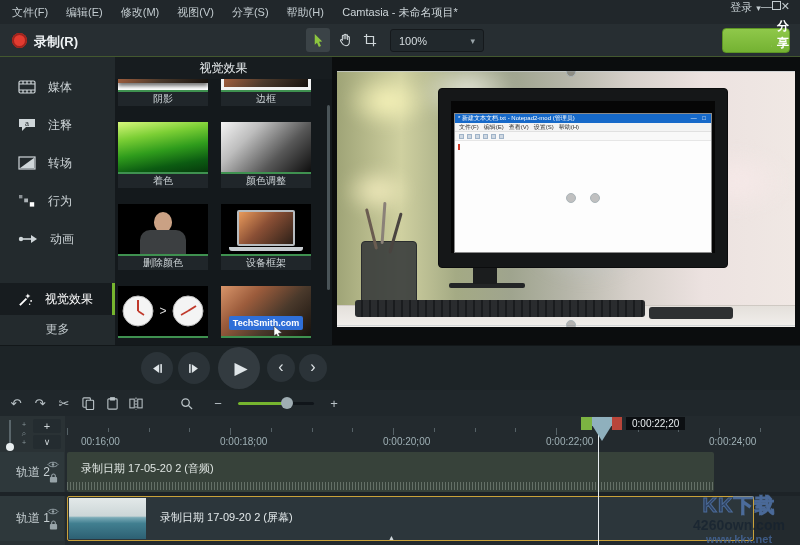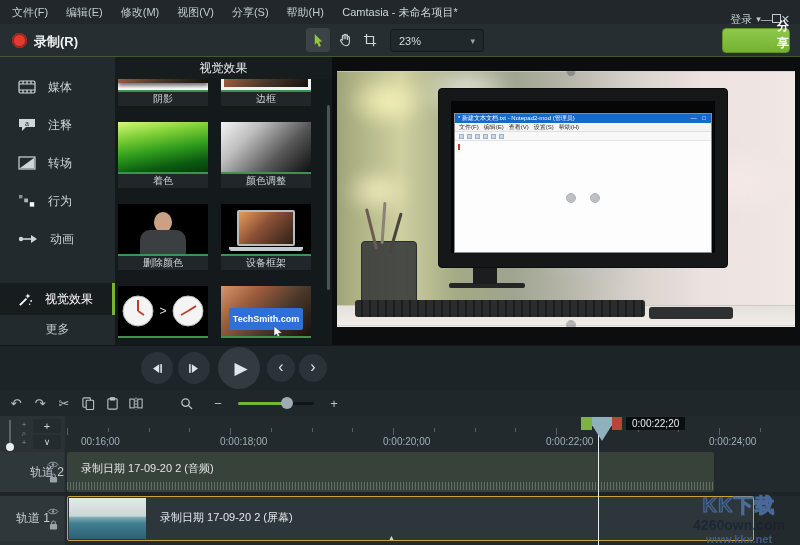--- a/index.html
+++ b/index.html
@@ -6,21 +6,21 @@
   html,body { background:#0b0d0e; }
   body { font-family:"Liberation Sans","DejaVu Sans",sans-serif; }
   .app { position:relative; width:800px; height:545px; background:#0c4a6e; overflow:hidden; color:#c8d0d4; }
   .abs { position:absolute; }
 
   
   .titlebar { position:absolute; left:0; top:0; width:800px; height:24px; background:#21272b; display:flex; align-items:center; font-size:11px; color:#c3ccd0; }
   .menu { display:flex; gap:18px; padding-left:12px; }
   .menu span { cursor:default; }
   .tb-title { position:absolute; left:50%; top:0; transform:translateX(-50%); line-height:24px; color:#cdd5d9; font-size:11px; white-space:nowrap; }
-  .tb-right { position:absolute; right:10px; top:7px; height:24px; display:flex; align-items:center; }
+  .tb-right { position:absolute; right:10px; top:0; height:24px; display:flex; align-items:flex-start; }
   .login { display:flex; align-items:center; gap:4px; }
   .winbtn { font-size:11px; color:#c3ccd0; }
   .maxbox { display:inline-block; width:9px; height:9px; border:1px solid #c3ccd0; }
 
   
   .toolbar { position:absolute; left:0; top:24px; width:800px; height:33px; background:#272e32; border-bottom:1px solid #43582f; }
   .rec-dot { position:absolute; left:12px; top:9px; width:15px; height:15px; border-radius:50%; background:#e23b30; box-shadow:inset 0 0 0 2px #9e241d; }
   .rec-label { position:absolute; left:34px; top:9px; font-size:13px; font-weight:bold; color:#eef2f4; }
   .toolbtn { position:absolute; top:4px; width:24px; height:24px; border-radius:3px; display:flex; align-items:center; justify-content:center; }
   .toolbtn.sel { background:#3b4347; }
@@ -44,21 +44,21 @@
   .thumb-shadow { background:#fff; }
   .thumb-shadow .inner { position:absolute; left:0; top:0; right:0; bottom:7px; background:linear-gradient(135deg,#d8956a 0%,#9c5c3c 30%,#4a392b 62%,#17120e 100%); box-shadow:0 3px 4px rgba(0,0,0,.55); }
   .thumb-border .inner { position:absolute; inset:0; background:linear-gradient(135deg,#d8956a 0%,#9c5c3c 30%,#4a392b 62%,#17120e 100%); border:3px solid #f2f2f2; }
   .thumb-tint { background:linear-gradient(170deg,#d8f77c 0%,#7ccf35 28%,#2f9c1c 55%,#0c5c12 80%,#063a0c 100%); }
   .thumb-gray { background:linear-gradient(135deg,#f4f4f4 0%,#bdbdbd 30%,#585858 65%,#0e0e0e 100%); }
   .person-head { position:absolute; left:36px; top:8px; width:18px; height:20px; border-radius:50% 50% 46% 46%; background:#caa184; }
   .person-body { position:absolute; left:22px; top:26px; width:46px; height:26px; border-radius:10px 10px 0 0; background:#3c3f41; }
   .laptop-lid { position:absolute; left:16px; top:6px; width:58px; height:36px; background:#b7bcc0; border-radius:2px; padding:2px; }
   .laptop-scr { width:100%; height:100%; background:linear-gradient(135deg,#e89a5c 0%,#8a4f35 45%,#2c2018 100%); }
   .laptop-base { position:absolute; left:8px; top:43px; width:74px; height:4px; background:#c8cdd1; border-radius:0 0 3px 3px; }
-  .ts-banner { position:absolute; left:8px; bottom:6px; right:8px; height:22px; background:#2f6fd8; border-radius:2px; display:flex; align-items:center; justify-content:center; color:#fff; font-size:9px; font-weight:bold; }
+  .ts-banner { position:absolute; left:8px; bottom:6px; right:8px; height:14px; background:#2f6fd8; border-radius:2px; display:flex; align-items:center; justify-content:center; color:#fff; font-size:9px; font-weight:bold; }
   .vscroll { position:absolute; right:2px; top:48px; width:3px; height:185px; background:#4a5458; border-radius:2px; }
 
   
   .preview { position:absolute; left:332px; top:57px; width:468px; height:288px; background:#0b0d0e; overflow:hidden; }
   .canvas-photo { position:absolute; left:5px; top:14px; width:458px; height:256px; overflow:hidden; background:
       linear-gradient(90deg,#9fa477 0%,#cfd0a0 14%,#a4aa84 26%,#9fa48e 38%,#b5b5a8 50%,#d6d0ca 64%,#ece2e0 80%,#f0e8e4 100%); }
   .blur-layer { position:absolute; inset:-10px; filter:blur(7px); background:
       radial-gradient(60px 40px at 60px 40px, rgba(255,250,190,.9), transparent 70%),
       radial-gradient(50px 35px at 50px 130px, rgba(255,246,200,.8), transparent 70%),
       radial-gradient(70px 45px at 140px 30px, rgba(245,245,240,.8), transparent 70%),
@@ -166,21 +166,21 @@
         <path d="M5 8 V3.5 a1 1 0 0 1 2 0 V7 M7 7 V2.5 a1 1 0 0 1 2 0 V7 M9 7 V3 a1 1 0 0 1 2 0 V8 M11 8 V5 a1 1 0 0 1 2 0 V10 c0 3-1.5 4.5-4 4.5 c-2.5 0-3.5-1-4.5-3 L3 9 a1 1 0 0 1 1.8-1 L5 9"></path>
       </svg>
     </div>
     <div class="toolbtn" style="left:358px;">
       <svg width="14" height="14" viewBox="0 0 16 16" stroke="#cfd6d9" stroke-width="1.4" fill="none">
           <path d="M4 1 V12 H15 M1 4 H12 V15"></path>
         </svg>
     </div>
 
     <div class="zoomdd">
-      <span>23%</span>
+      <span>100%</span>
       <span class="caret">▾</span>
     </div>
 
     <div class="sharebtn">
       <svg width="12" height="12" viewBox="0 0 16 16" fill="none" stroke="#fff" stroke-width="1.6">
           <path d="M8 10 V2 M5 4.5 L8 1.5 L11 4.5 M3 8 V14 H13 V8"></path>
         </svg>
       <span>分享</span>
     </div>
   </div>
@@ -461,35 +461,35 @@
           <div class="tick" style="left: 654px; height: 7px;"></div>
           <div class="tick" style="left: 694.75px; height: 4px;"></div>
         </div>
       <div class="rlabel" style="left:16px;">00:16;00</div>
       <div class="rlabel" style="left:155px;">0:00:18;00</div>
       <div class="rlabel" style="left:318px;">0:00:20;00</div>
       <div class="rlabel" style="left:481px;">0:00:22;00</div>
       <div class="rlabel" style="left:644px;">0:00:24;00</div>
     </div>
 
-    <div class="track-head" style="top:36px; height:40px;justify-content:flex-end;">
+    <div class="track-head" style="top:36px; height:40px;">
       <span>轨道 2</span>
       <div class="th-icons">
         <svg width="12" height="8" viewBox="0 0 12 8">
             <path d="M1 4 C3 1 9 1 11 4 C9 7 3 7 1 4 Z" fill="none" stroke="#97a3a8"></path>
             <circle cx="6" cy="4" r="1.3" fill="#97a3a8"></circle>
           </svg>
         <svg width="9" height="11" viewBox="0 0 10 12">
             <rect x="1" y="5" width="8" height="6" rx="1" fill="#97a3a8"></rect>
             <path d="M3 5.2 V3.6 a2 2 0 0 1 4 0 V5.2" stroke="#97a3a8" fill="none" stroke-width="1.2"></path>
           </svg>
       </div>
     </div>
     <div class="clip clip-audio">
-      <div class="clip-label">录制日期 17-09-20 2 (音频)</div>
+      <div class="clip-label">录制日期 17-05-20 2 (音频)</div>
       <div class="waveform"></div>
     </div>
 
     <div class="abs" style="left:0; top:76px; width:800px; height:4px; background:#1d2327;"></div>
 
     <div class="track-head" style="top:80px; height:45px;">
       <span>轨道 1</span>
       <div class="th-icons">
         <svg width="12" height="8" viewBox="0 0 12 8">
             <path d="M1 4 C3 1 9 1 11 4 C9 7 3 7 1 4 Z" fill="none" stroke="#97a3a8"></path>

